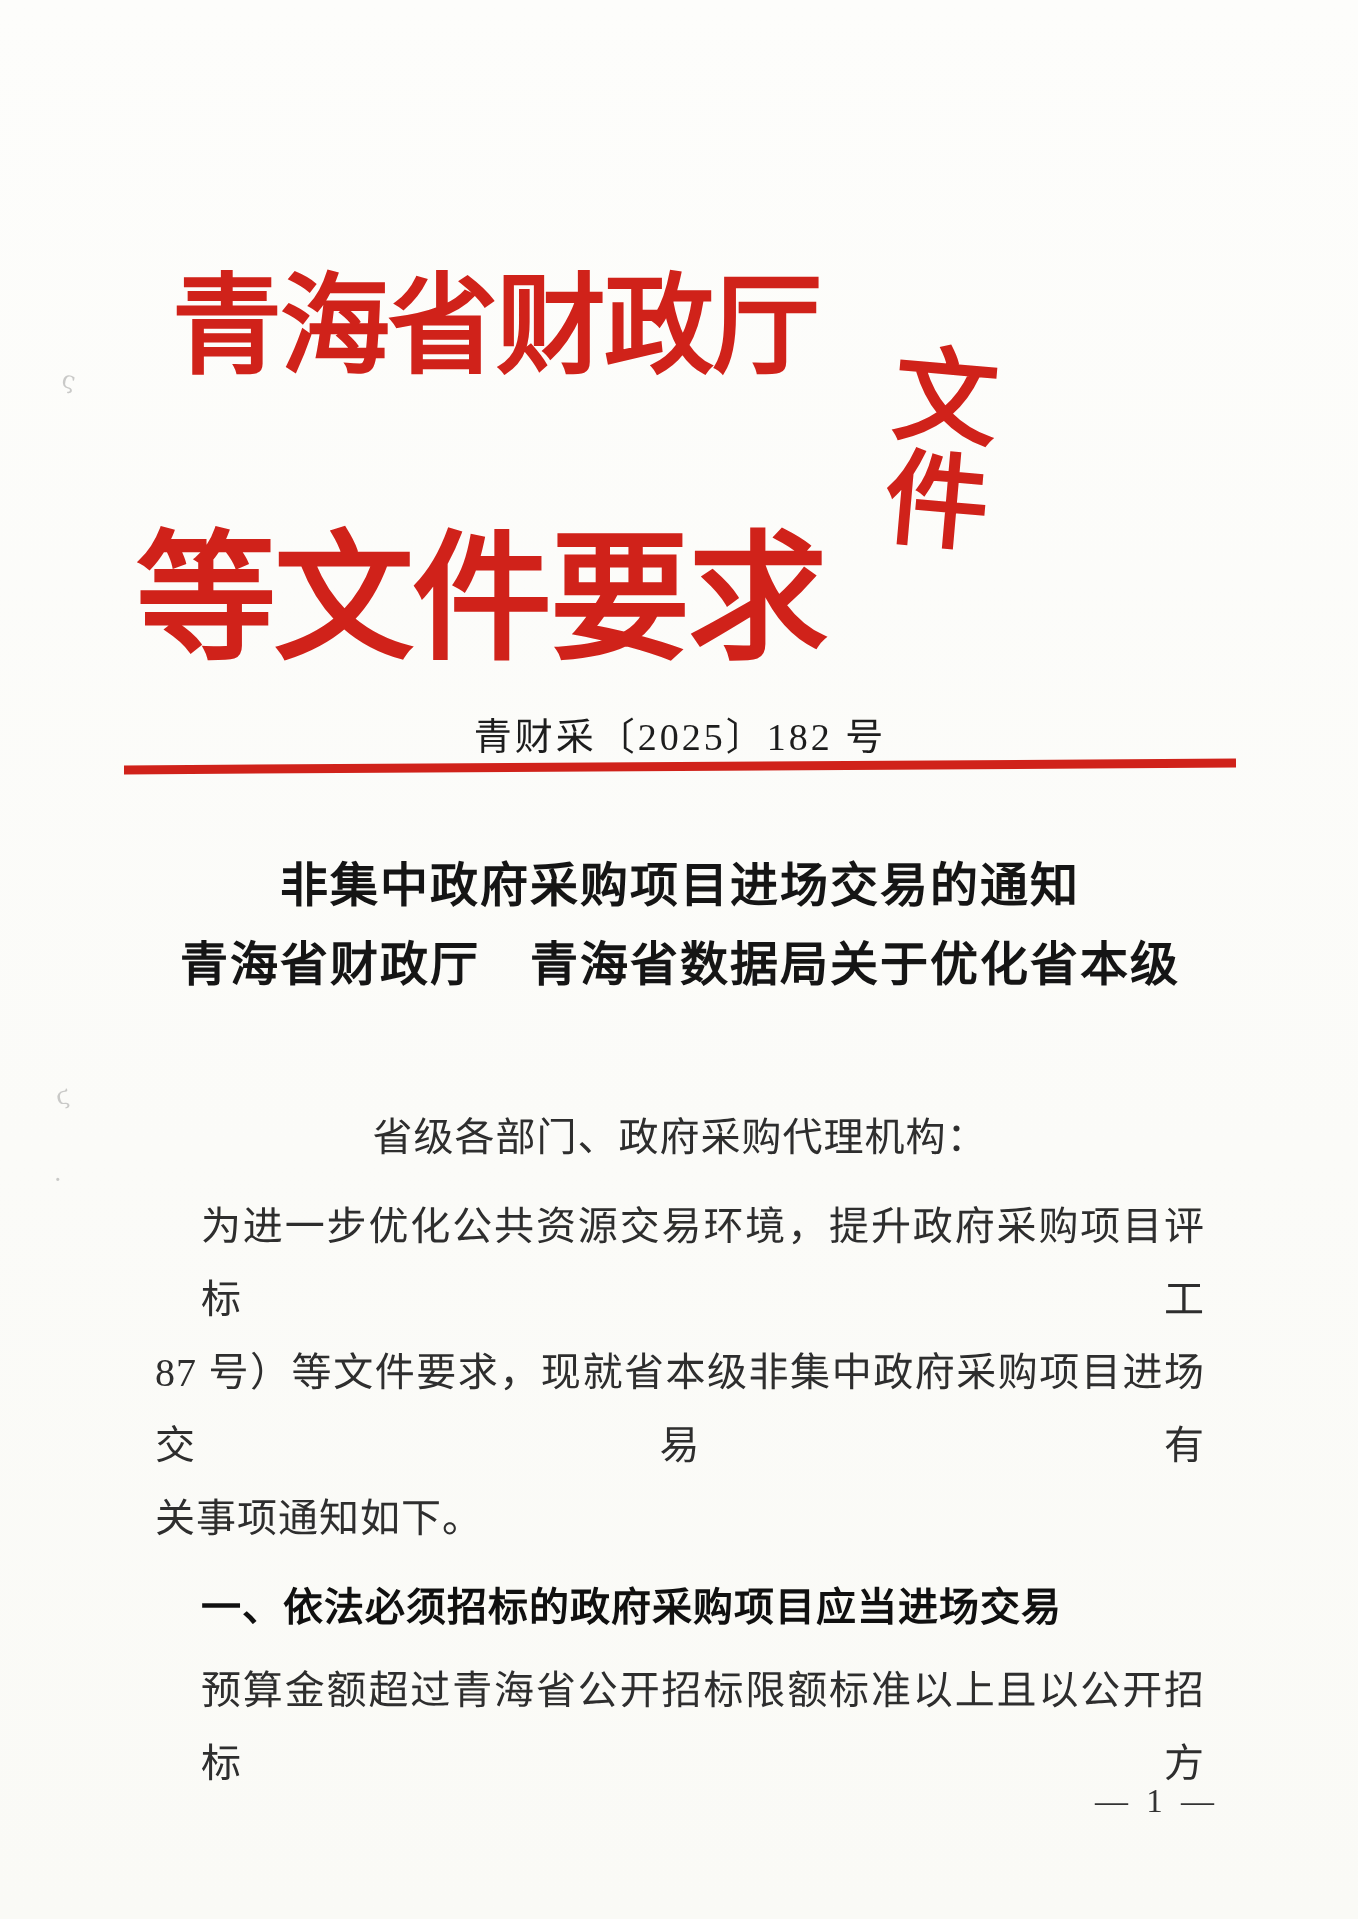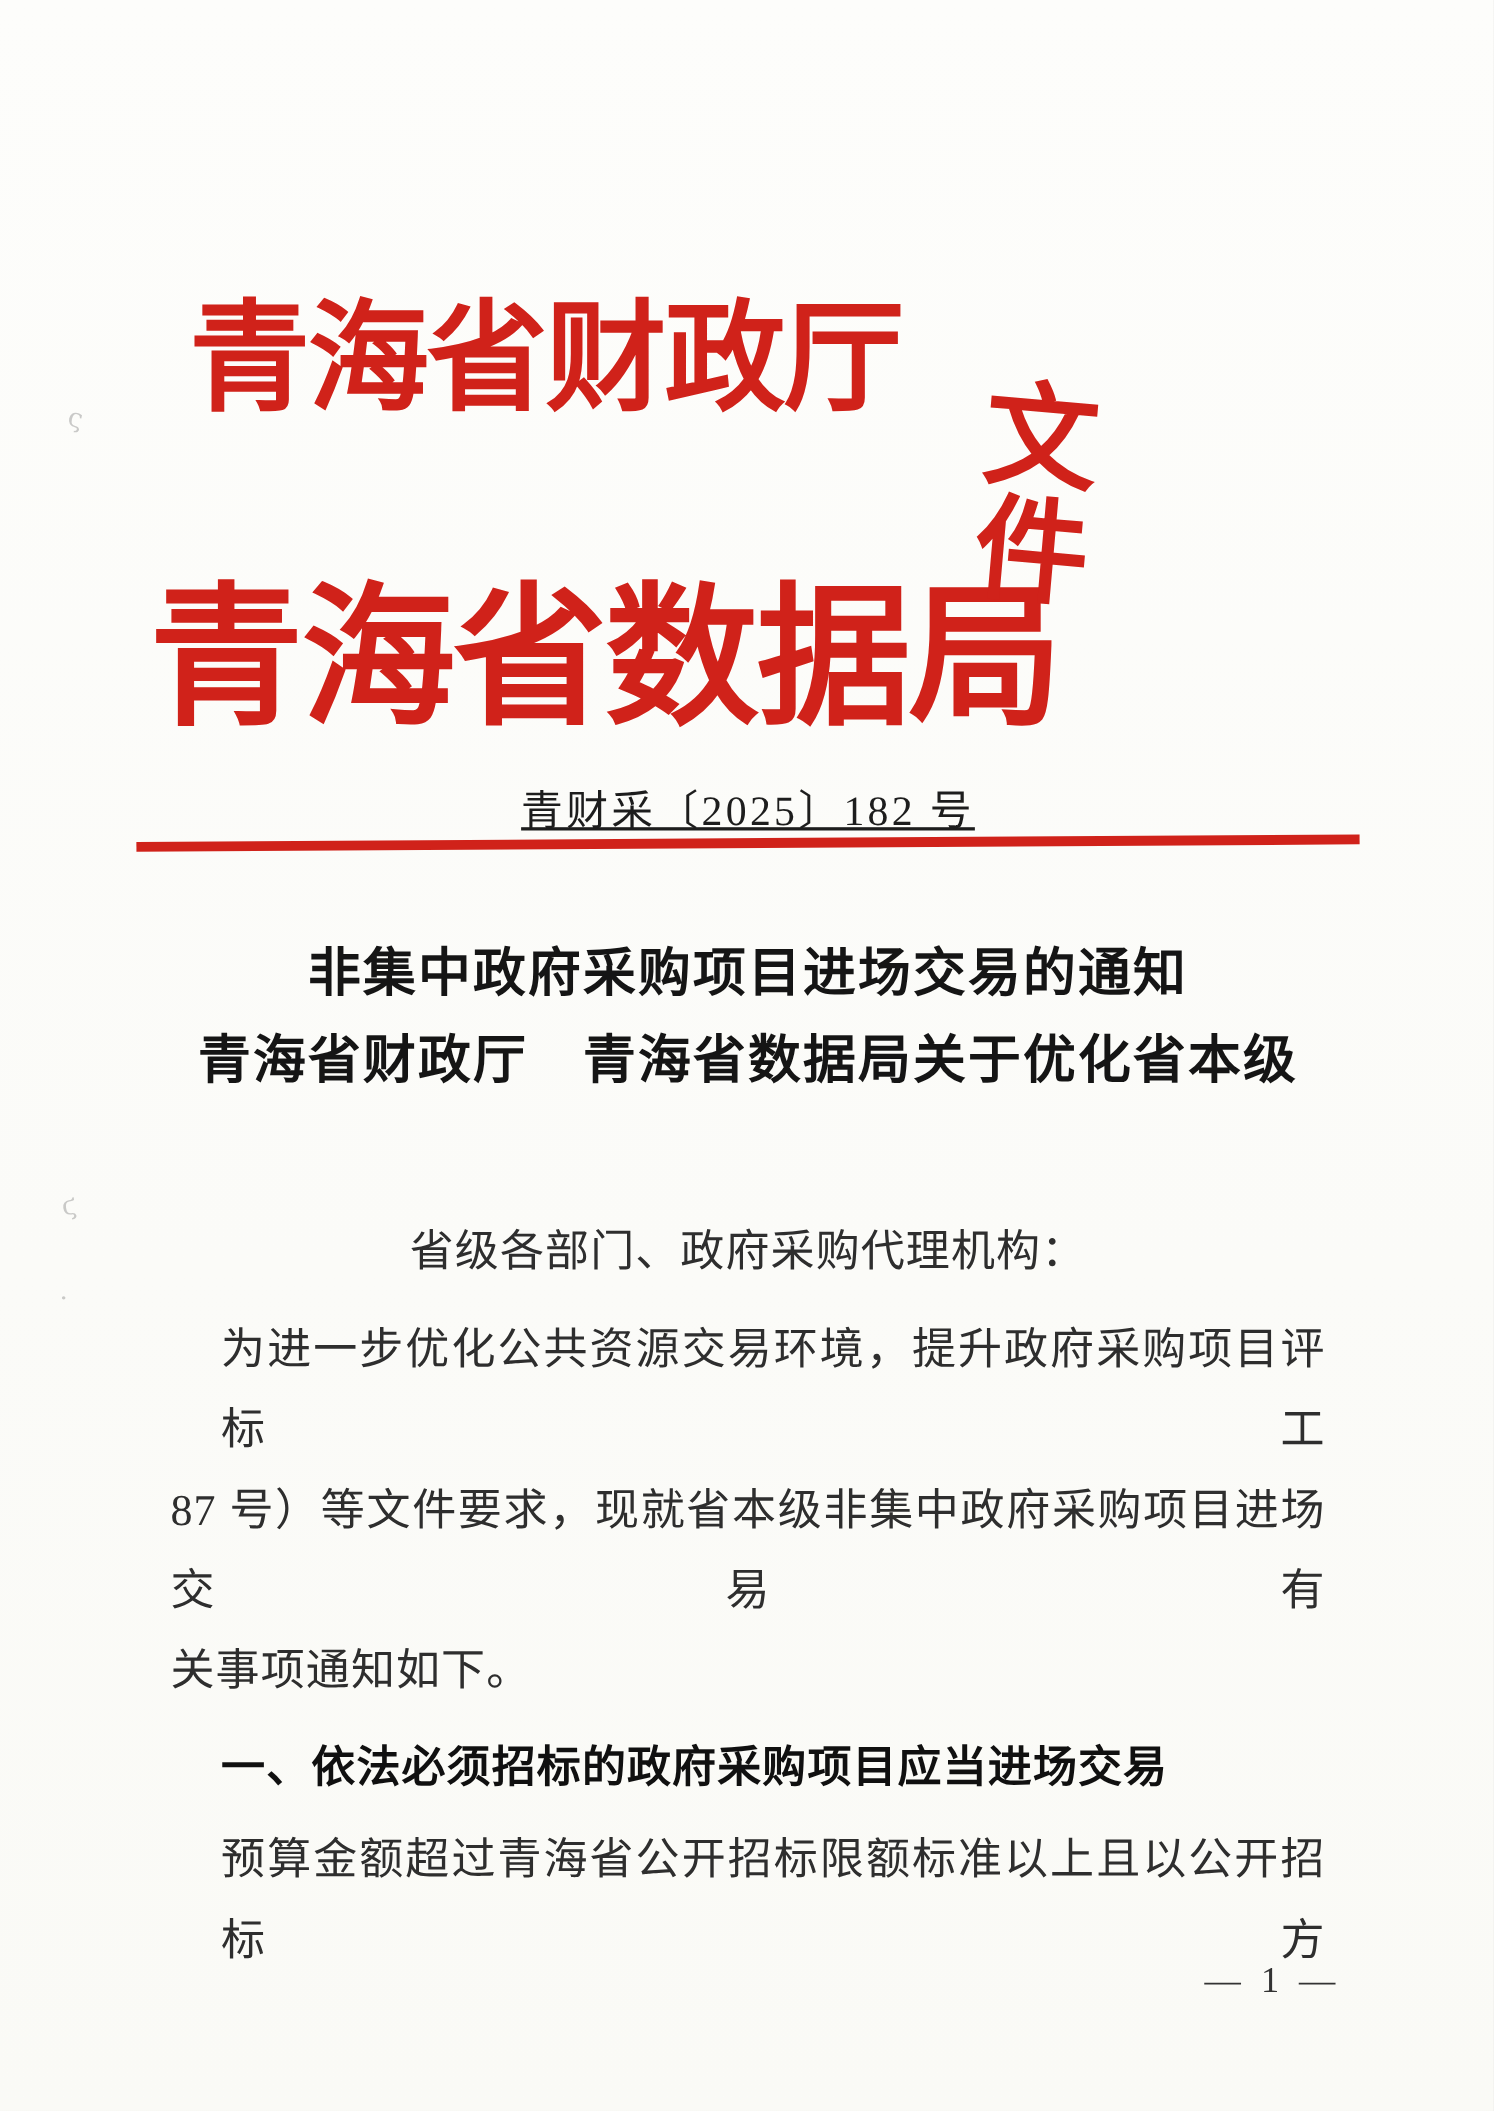--- a/index.html
+++ b/index.html
@@ -39,21 +39,20 @@
   }
   
   .doc-number{
     position:absolute;
     left:155px;width:1050px;top:706px;
     text-align:center;
     font-size:38px;
     letter-spacing:3px;
     color:#1d1d1d;
     white-space:nowrap;
-    text-decoration:underline;
   }
   .red-rule{
     position:absolute;
     left:124px;top:762px;
     width:1112px;height:9px;
     background:var(--red);
     transform:rotate(-0.35deg);
   }
   
   .title{
@@ -124,21 +123,21 @@
   .scan-mark.m1{left:62px;top:366px;transform:rotate(12deg);}
   .scan-mark.m2{left:56px;top:1082px;transform:rotate(-8deg);}
   .scan-mark.m3{left:54px;top:1166px;}
 </style>
 </head>
 <body>
 
 <div class="page">
 
   <div class="agency agency-1">青海省财政厅</div>
-  <div class="agency agency-2">青海省数据局</div>
+  <div class="agency agency-2">等文件要求</div>
   <div class="wenjian">文件</div>
 
   <div class="doc-number">青财采〔2025〕182 号</div>
   <div class="red-rule"></div>
 
   <h1 class="title">
     <span class="title-line">非集中政府采购项目进场交易的通知</span>
     <span class="title-line">青海省财政厅　青海省数据局关于优化省本级</span>
   </h1>
 

